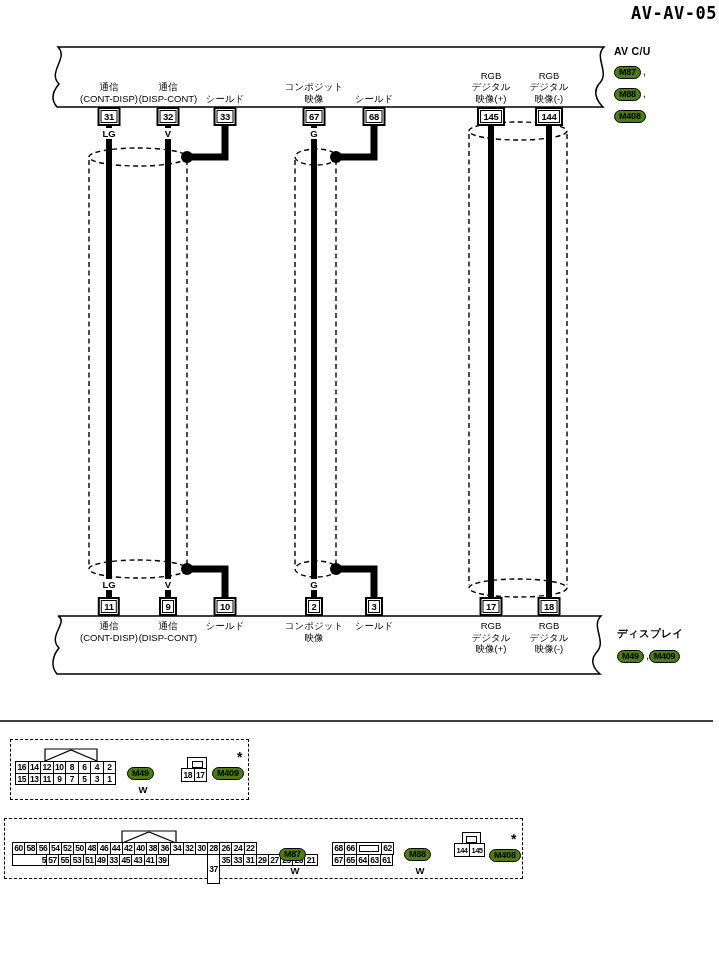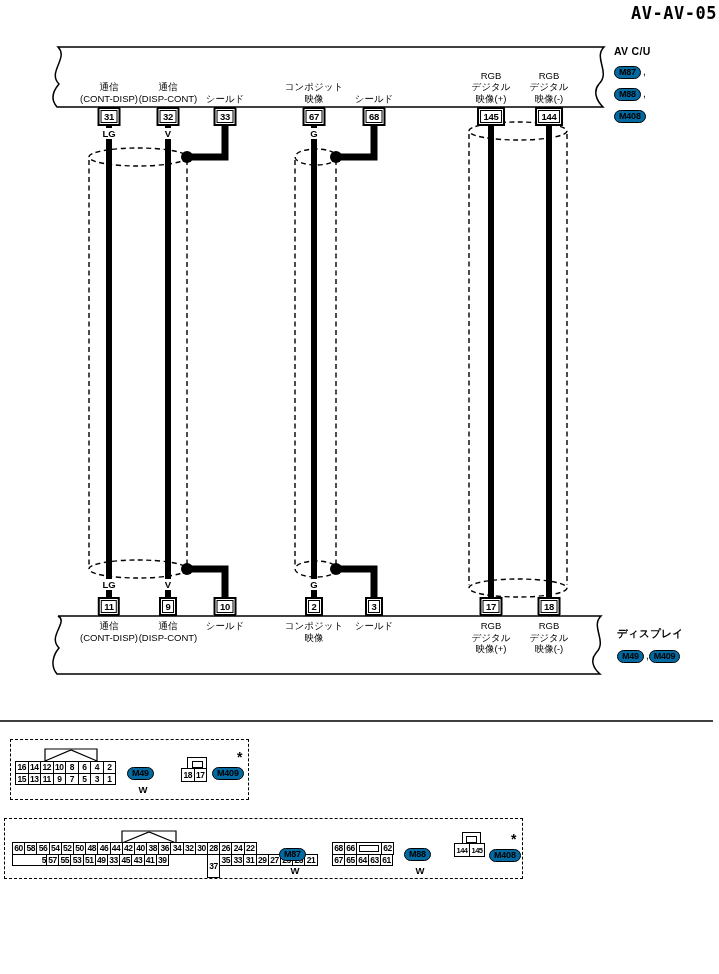--- a/index.html
+++ b/index.html
@@ -10,21 +10,21 @@
   .title{position:absolute;top:3px;right:2px;font-family:"DejaVu Sans Mono","Liberation Mono",monospace;
          font-size:17px;font-weight:600;letter-spacing:.5px}
   .siglabel{position:absolute;transform:translateX(-50%);text-align:center;font-size:9.5px;
             line-height:11.5px;white-space:nowrap;font-weight:500}
   .pinbox{position:absolute;transform:translateX(-50%);border:2px solid #000;padding:1px;background:#fff}
   .pinbox .inner{border:1.3px solid #000;font-size:9.5px;line-height:11px;padding:0 2.5px;
                  font-weight:600;text-align:center;letter-spacing:-0.3px}
   .wirecolor{position:absolute;transform:translateX(-50%);font-size:9.5px;font-weight:600;
              background:#fff;padding:0 1px;line-height:11px}
   .unitname{font-size:10.5px;font-weight:600;white-space:nowrap;letter-spacing:.3px}
-  .oval{border:1.5px solid #000;border-radius:9px;background:#0369a1;font-size:9px;font-weight:600;
+  .oval{border:1.5px solid #000;border-radius:9px;background:#4d7c0f;font-size:9px;font-weight:600;
         line-height:11px;padding:0 4px;display:inline-block;letter-spacing:-0.2px}
   .ovalrow{white-space:nowrap;margin-top:4px}
   .comma{font-size:10px;margin-left:2px}
   .dashedbox{position:absolute;border:1.6px dashed #000}
   .pingrid{position:absolute}
   .gridrow{display:flex}
   .gcell{box-sizing:border-box;border:1px solid #000;margin-left:-1px;margin-top:-1px;background:#fff;
          display:flex;align-items:center;justify-content:center;font-size:8.5px;font-weight:600;
          letter-spacing:-0.5px}
   .slotbar{border:1px solid #000;width:18px;height:5px;background:#fff}
@@ -280,21 +280,21 @@
           <div class="gcell" style="width: 13.2px; height: 12.6px;">57</div>
           <div class="gcell" style="width: 13.2px; height: 12.6px;">55</div>
           <div class="gcell" style="width: 13.2px; height: 12.6px;">53</div>
           <div class="gcell" style="width: 13.2px; height: 12.6px;">51</div>
           <div class="gcell" style="width: 13.2px; height: 12.6px;">49</div>
           <div class="gcell" style="width: 13.2px; height: 12.6px;">33</div>
           <div class="gcell" style="width: 13.2px; height: 12.6px;">45</div>
           <div class="gcell" style="width: 13.2px; height: 12.6px;">43</div>
           <div class="gcell" style="width: 13.2px; height: 12.6px;">41</div>
           <div class="gcell" style="width: 13.2px; height: 12.6px;">39</div>
-          <div class="gcell" style="width: 13.2px; height: 24px; margin-left: 38px;">37</div>
+          <div class="gcell" style="width: 13.2px; height: 30px; margin-left: 38px;">37</div>
           <div class="gcell" style="width: 13.2px; height: 12.6px;">35</div>
           <div class="gcell" style="width: 13.2px; height: 12.6px;">33</div>
           <div class="gcell" style="width: 13.2px; height: 12.6px;">31</div>
           <div class="gcell" style="width: 13.2px; height: 12.6px;">29</div>
           <div class="gcell" style="width: 13.2px; height: 12.6px;">27</div>
           <div class="gcell" style="width: 13.2px; height: 12.6px;">25</div>
           <div class="gcell" style="width: 13.2px; height: 12.6px;">23</div>
           <div class="gcell" style="width: 13.2px; height: 12.6px;">21</div>
         </div>
       </div>

